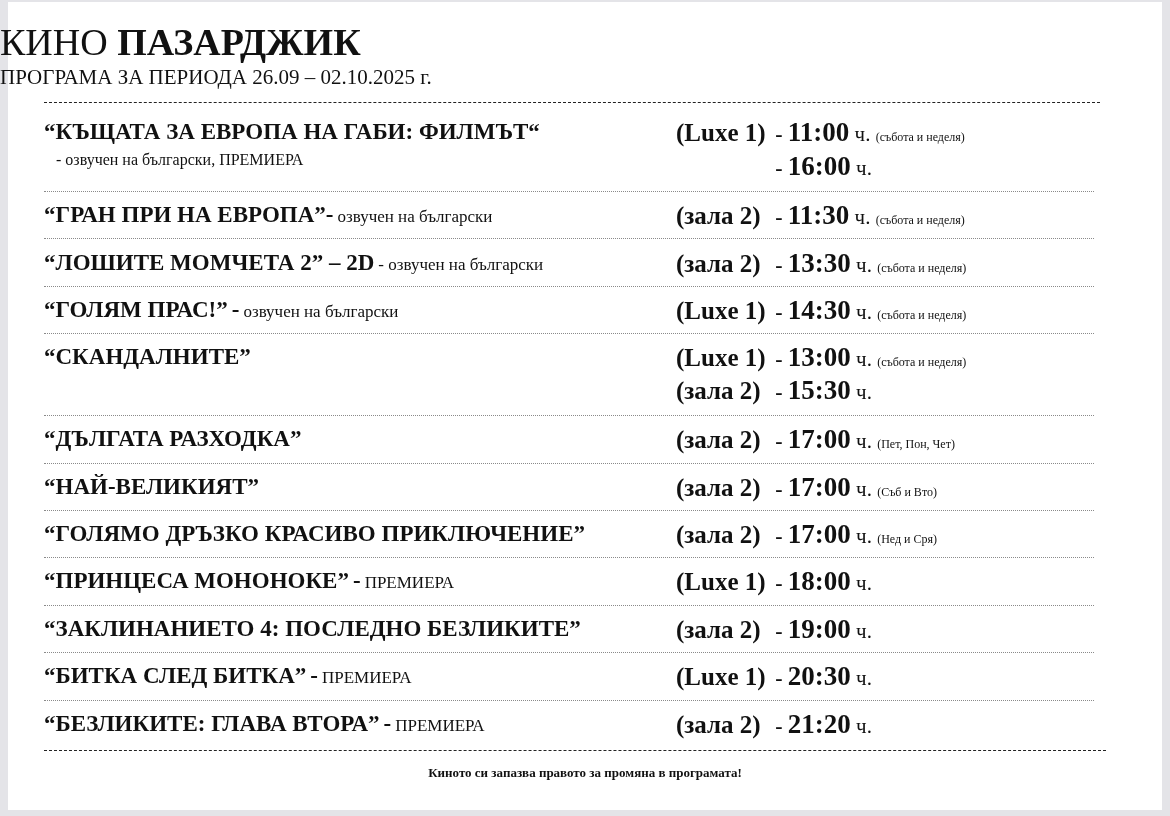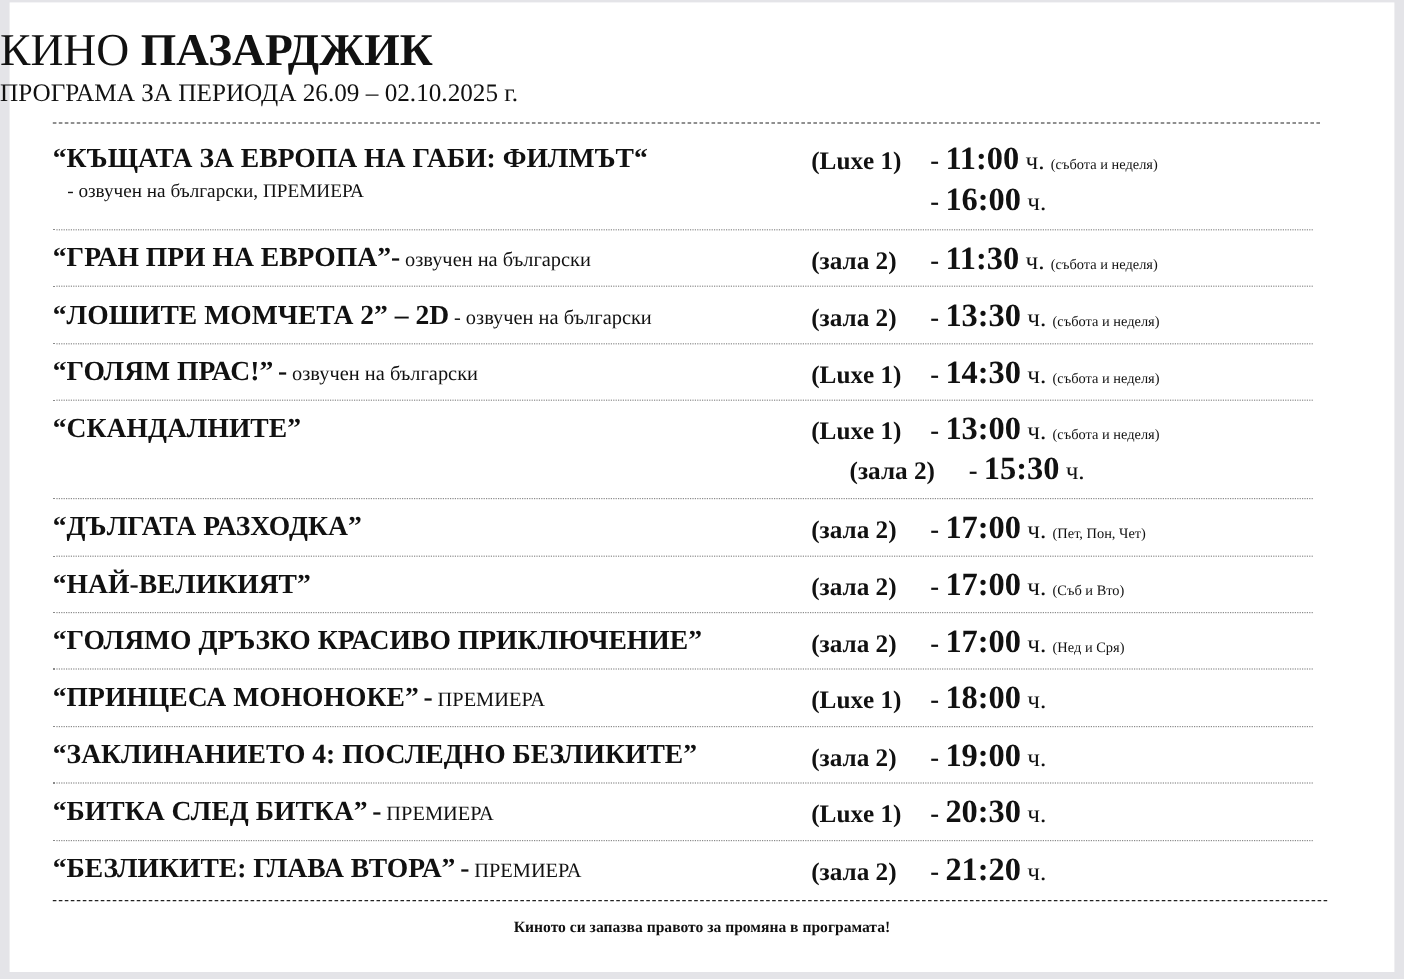--- a/index.html
+++ b/index.html
@@ -89,21 +89,21 @@
     position: absolute;
     left: 632px;
     white-space: nowrap;
     font-size: 21px;
     line-height: 30px;
   }
   .hall {
     display: inline-block;
     width: 94px;
     font-weight: bold;
-    font-size: 21px;
+    font-size: 25px;
   }
   .dash {
     font-weight: bold;
     font-size: 22px;
   }
   .time {
     font-weight: bold;
     font-size: 27px;
   }
   .unit {
@@ -207,21 +207,21 @@
   <div class="film">
     <span class="film-title">“СКАНДАЛНИТЕ”</span>
   </div>
   <div class="show" style="top:0;">
     <span class="hall">(Luxe 1)</span>
     <span class="dash">-</span>
     <span class="time">13:00</span>
     <span class="unit">ч.</span>
     <span class="days">(събота и неделя)</span>
   </div>
-  <div class="show" style="top:33px;margin-left:32px;">
+  <div class="show" style="top:33px;">
     <span class="hall">(зала 2)</span>
     <span class="dash">-</span>
     <span class="time">15:30</span>
     <span class="unit">ч.</span>
   </div>
 </div>
 <div class="rule-dotted" style="top:415px;"></div>
 
 <div class="row" style="top:424px;">
   <div class="film">

